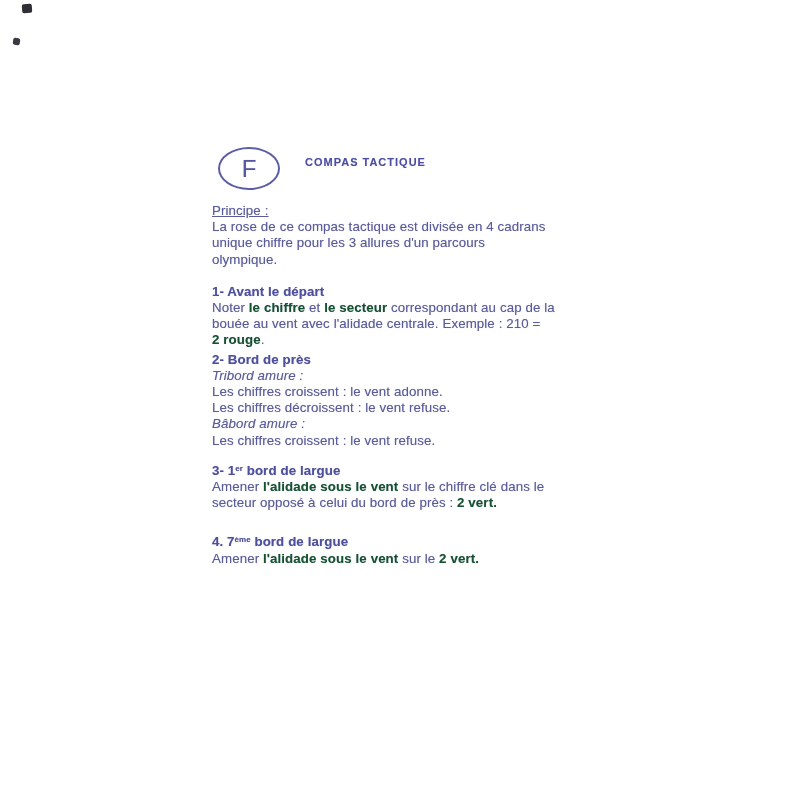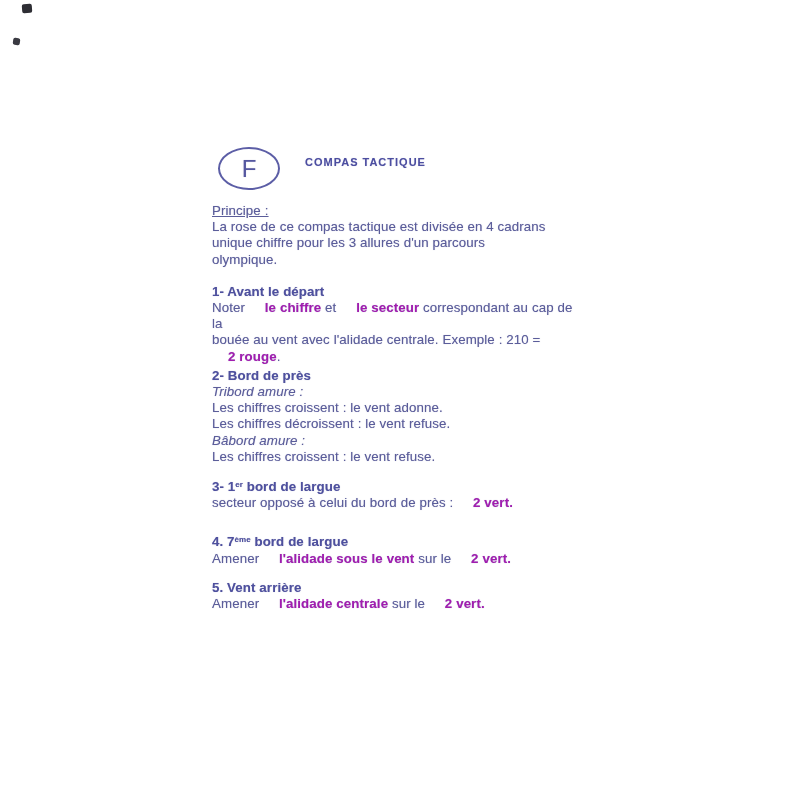--- a/index.html
+++ b/index.html
@@ -26,21 +26,21 @@
     text-shadow:0 0 1px rgba(76,78,160,.35);
   }
   
   .col{
     position:absolute;left:212px;top:203px;width:372px;
     color:#5b5d9a;font-size:13.3px;line-height:16.2px;letter-spacing:.1px;
     text-shadow:0 0 .8px rgba(90,92,155,.5);
   }
   .col .h{font-weight:bold;color:#4e509e;}
   .col .u{text-decoration:underline;}
-  .col .b{font-weight:bold;color:#a21caf;margin-left:16px;}
+  .col .b{font-weight:bold;color:#14532d;}
   .col .i{font-style:italic;}
   .col sup{font-size:8px;vertical-align:4px;letter-spacing:0;}
   .mt16{margin-top:16px;}
   .mt14{margin-top:3px;}
   .mt12{margin-top:12px;}
   .mt21{margin-top:21px;}
   .mt13{margin-top:13px;}
 </style>
 </head>
 <body>
@@ -76,27 +76,24 @@
       <div class="h">2- Bord de près</div>
       <div class="i">Tribord amure :</div>
       <div>Les chiffres croissent : le vent adonne.</div>
       <div>Les chiffres décroissent : le vent refuse.</div>
       <div class="i">Bâbord amure :</div>
       <div>Les chiffres croissent : le vent refuse.</div>
     </div>
 
     <div class="mt12">
       <div class="h"><span>3- 1</span><sup>er</sup><span> bord de largue</span></div>
+      <div><span>Amener </span><span class="b">l'alidade sous le vent</span><span> sur le chiffre clé dans le</span></div>
       <div><span>secteur opposé à celui du bord de près : </span><span class="b">2 vert.</span></div>
     </div>
 
     <div class="mt21">
       <div class="h"><span>4. 7</span><sup>ème</sup><span> bord de largue</span></div>
       <div><span>Amener </span><span class="b">l'alidade sous le vent</span><span> sur le </span><span class="b">2 vert.</span></div>
     </div>
 
-    <div class="mt13">
-      <div class="h">5. Vent arrière</div>
-      <div><span>Amener </span><span class="b">l'alidade centrale</span><span> sur le </span><span class="b">2 vert.</span></div>
-    </div>
 
   </div>
 </div>
 
 </body></html>

